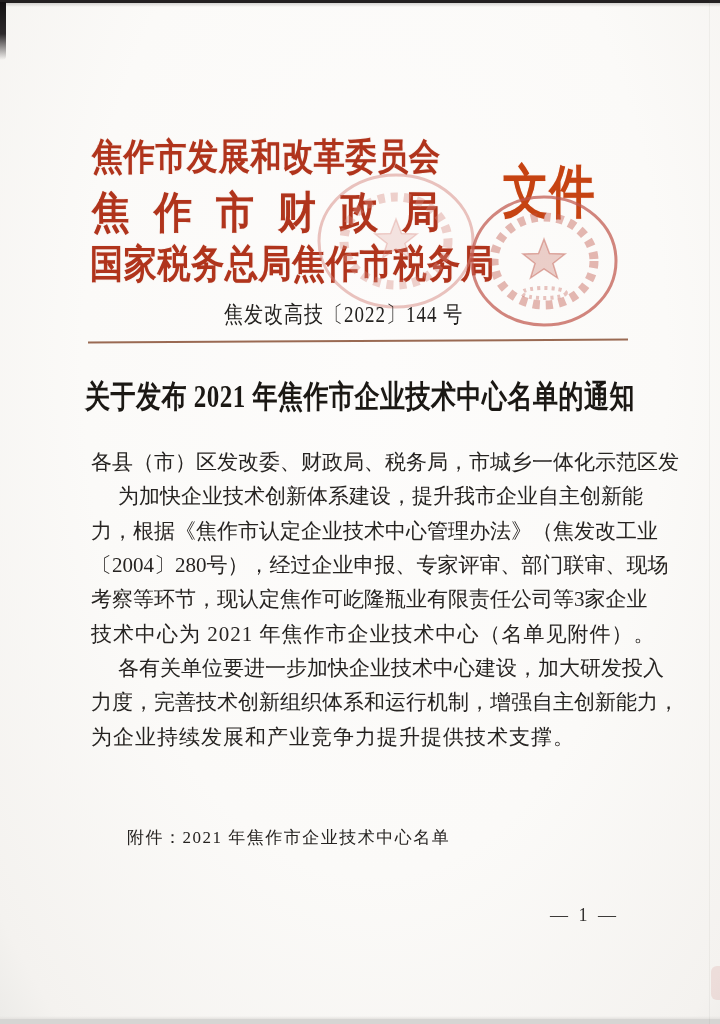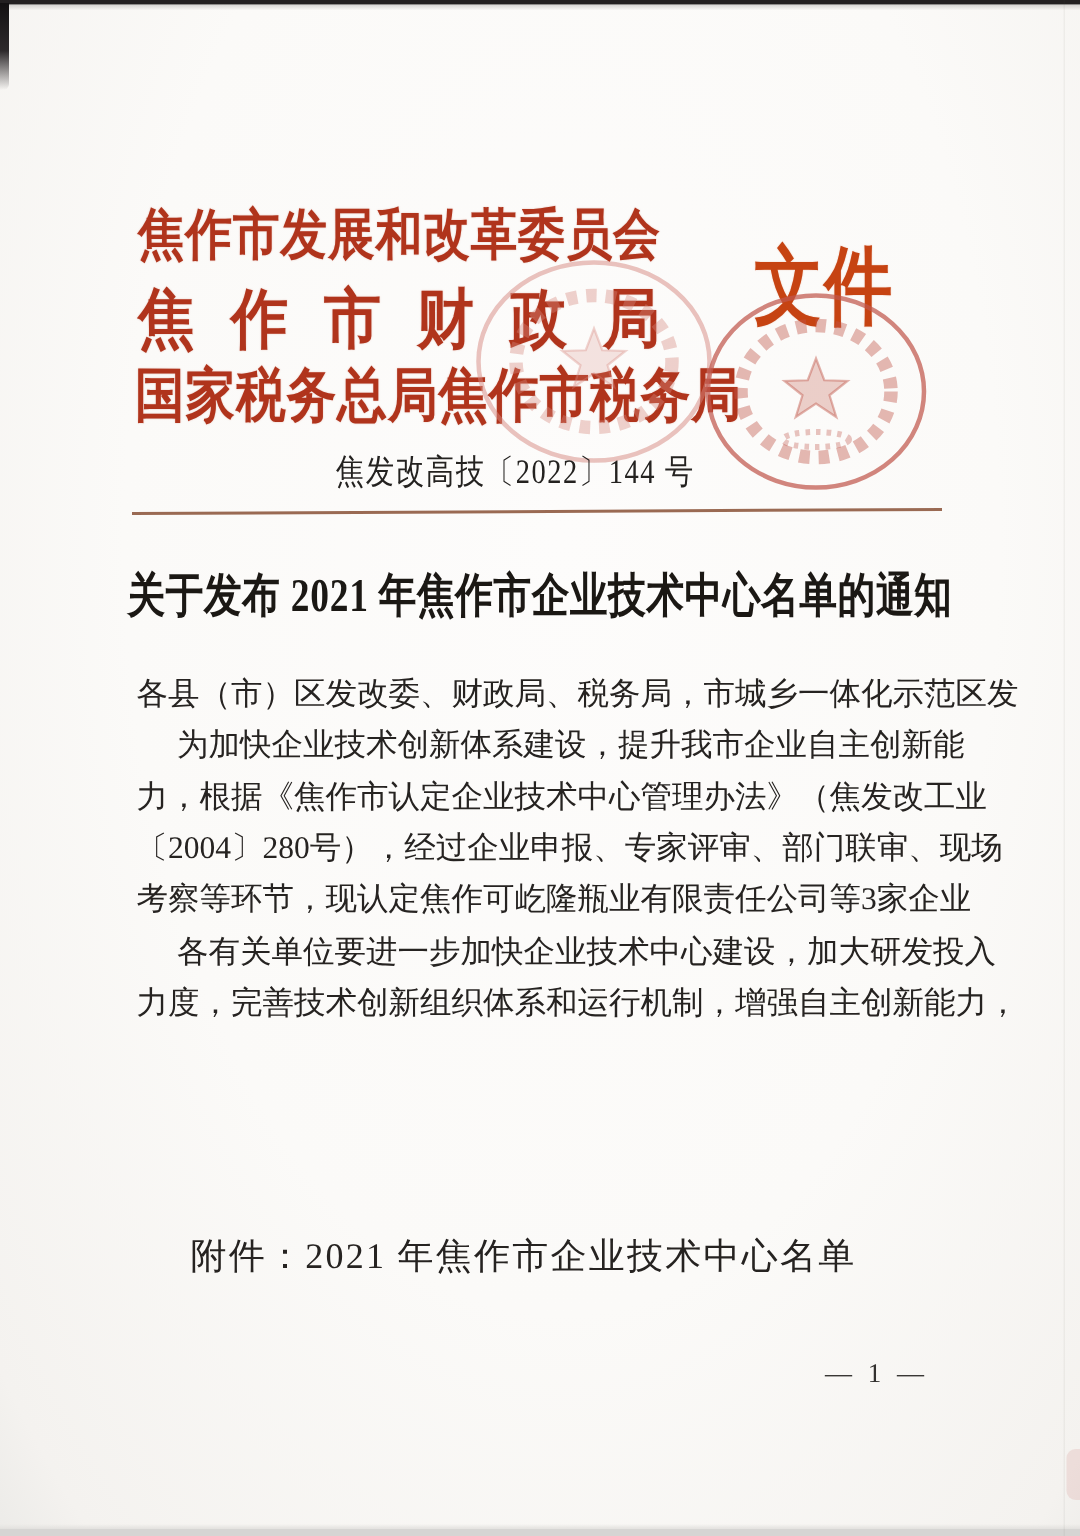--- a/index.html
+++ b/index.html
@@ -50,21 +50,21 @@
     transform:scaleY(1.25);transform-origin:top center;
   }
 
   
   .body-block{position:absolute;left:91px;top:445px;width:545px;color:#262321;font-size:21px;}
   .bline{height:34.34px;box-sizing:border-box;}
   .bline.j{display:flex;justify-content:space-between;align-items:center;}
   .bline.n{line-height:34.34px;letter-spacing:1px;white-space:nowrap;}
   .bline.ind{padding-left:27px;}
   .attachment{
-    position:absolute;left:127px;top:821px;font-size:24px;color:#262321;
+    position:absolute;left:127px;top:821px;font-size:17px;color:#262321;
     letter-spacing:1.5px;line-height:34px;
   }
   .page-number{
     position:absolute;right:101px;top:905px;font-size:18px;color:#33312f;
     letter-spacing:3px;font-family:"Liberation Serif","DejaVu Serif",serif;
   }
 
   
   .seal{position:absolute;pointer-events:none;}
   .seal-mid{left:310px;top:167px;filter:blur(0.5px);}
@@ -274,20 +274,21 @@
         <span>责</span>
         <span>任</span>
         <span>公</span>
         <span>司</span>
         <span>等</span>
         <span>3</span>
         <span>家</span>
         <span>企</span>
         <span>业</span>
       </div>
+    <div class="bline n">技术中心为 2021 年焦作市企业技术中心（名单见附件）。</div>
     <div class="bline j ind">
         <span>各</span>
         <span>有</span>
         <span>关</span>
         <span>单</span>
         <span>位</span>
         <span>要</span>
         <span>进</span>
         <span>一</span>
         <span>步</span>
@@ -332,20 +333,21 @@
         <span>增</span>
         <span>强</span>
         <span>自</span>
         <span>主</span>
         <span>创</span>
         <span>新</span>
         <span>能</span>
         <span>力</span>
         <span>，</span>
       </div>
+    <div class="bline n">为企业持续发展和产业竞争力提升提供技术支撑。</div>
   </div>
 
   <div class="attachment">附件：2021 年焦作市企业技术中心名单</div>
 
   <div class="page-number">— 1 —</div>
 
   <div class="smudge"></div>
 </div>
 
 </body></html>

